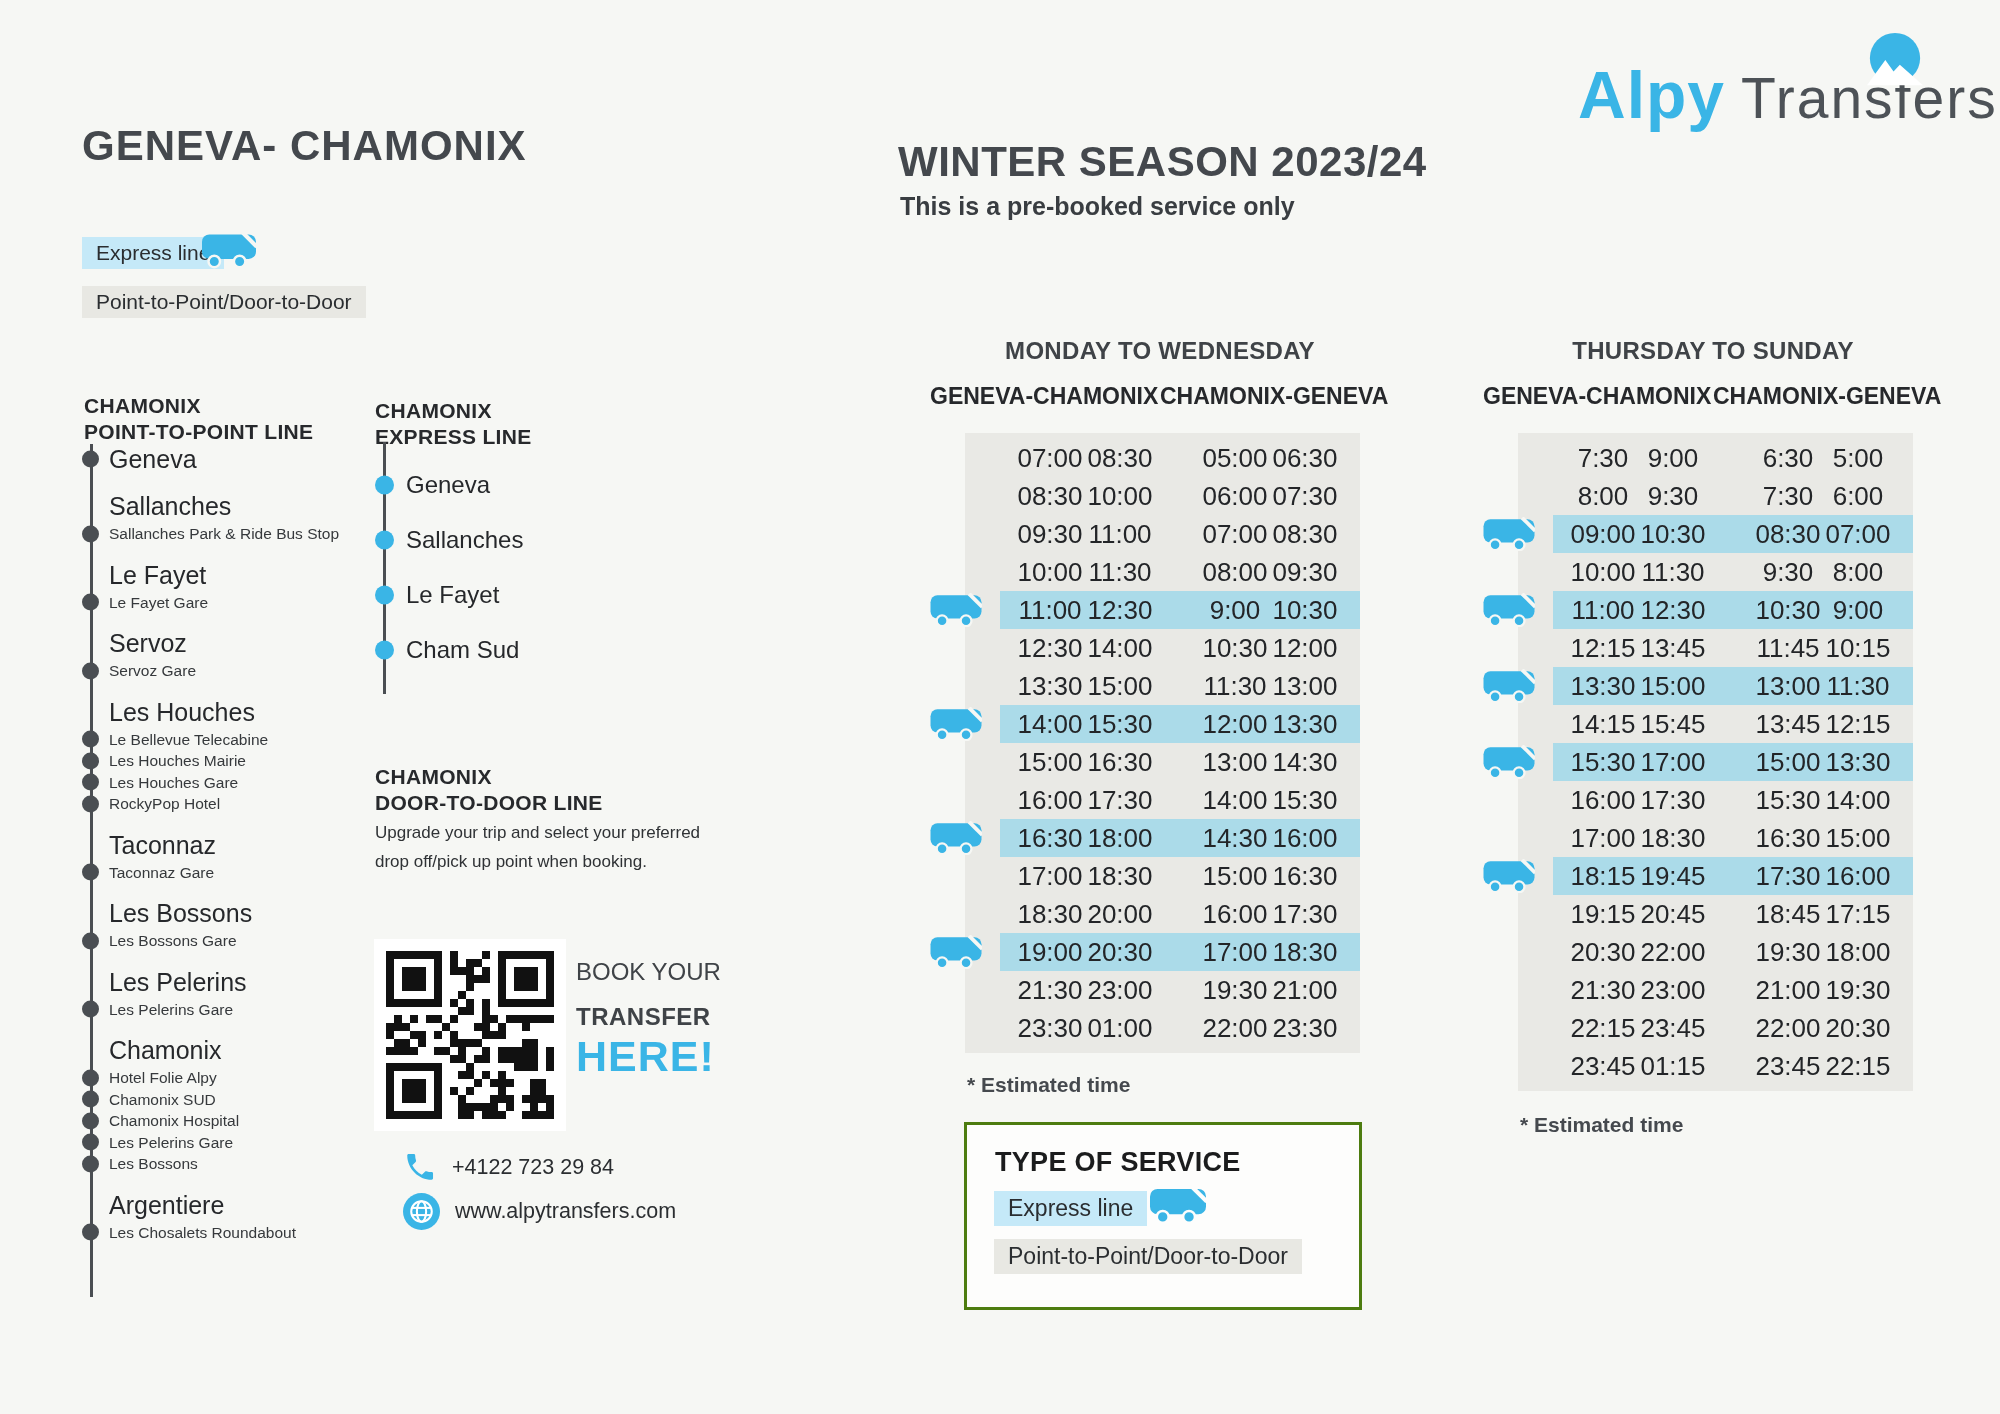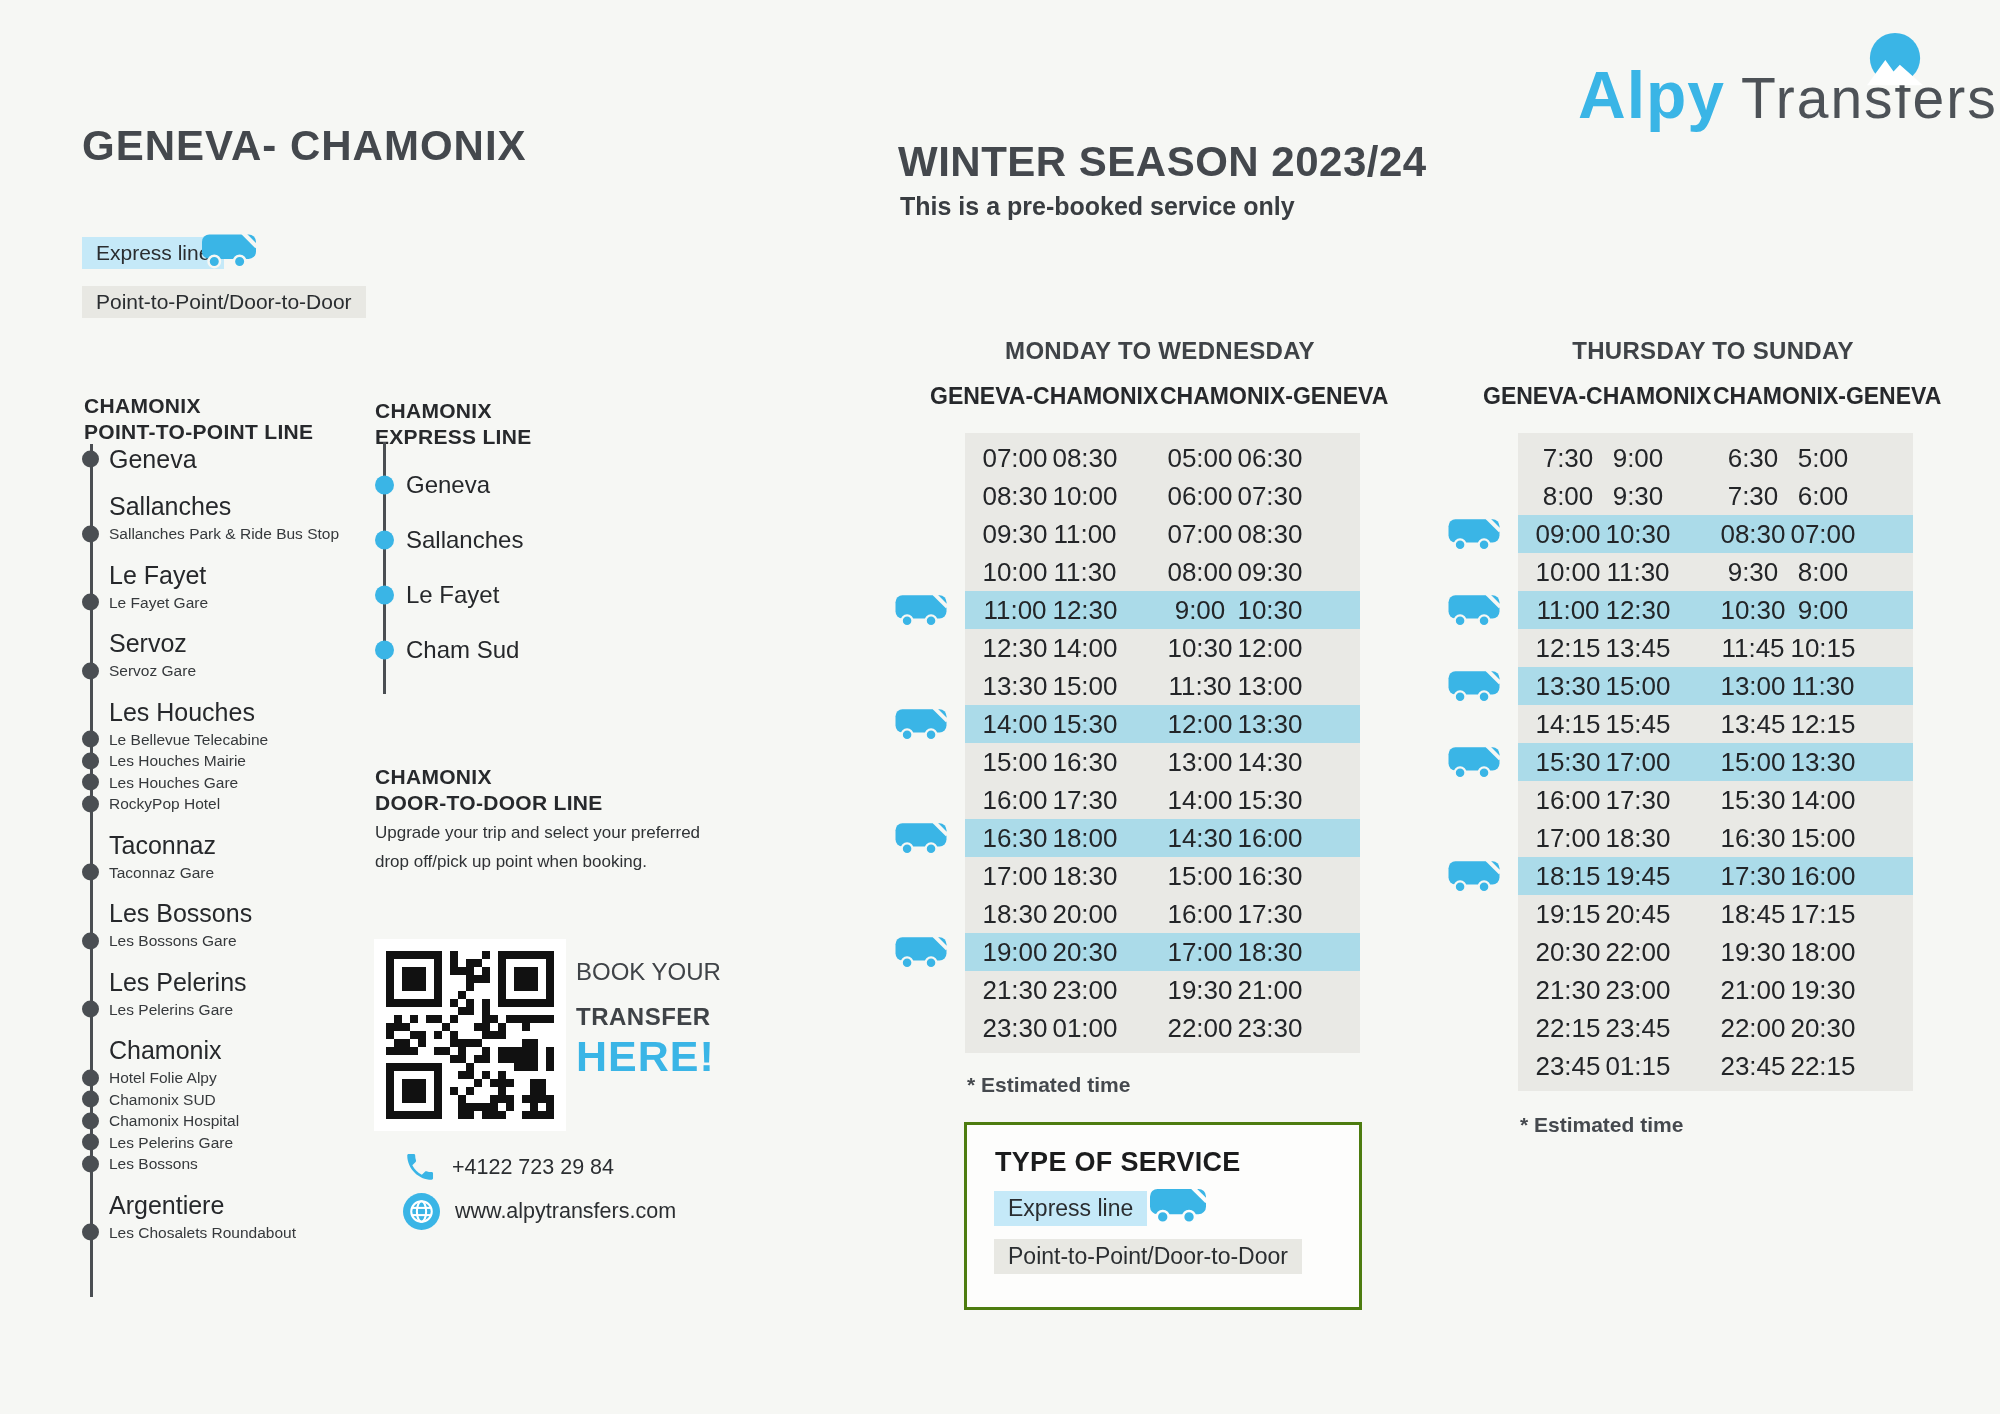--- a/index.html
+++ b/index.html
@@ -58,21 +58,21 @@
   
   .timetable{position:absolute;width:560px;}
   .tt-mon{left:890px;top:337px;}
   .tt-thu{left:1443px;top:337px;}
   .tt-day{position:absolute;top:0;left:40px;width:460px;text-align:center;
     font-size:24px;font-weight:800;color:#3f4347;letter-spacing:.3px;}
   .tt-cols{position:absolute;top:46px;left:40px;width:460px;display:flex;}
   .tt-cols span{width:50%;text-align:left;font-size:23px;font-weight:800;color:#26282b;}
   .tt-body{position:absolute;top:96px;left:75px;width:395px;background:#e9e9e5;padding:6px 0;}
   .t-row{position:relative;height:38px;display:grid;
-    grid-template-columns:70px 70px 45px 70px 70px;align-items:center;padding-left:15px;}
+    grid-template-columns:70px 70px 45px 70px 70px;align-items:center;padding-left:15px;margin-left:35px;}
   .t-row.hl{background:#abdbe9;}
   .t-row .t{font-size:26px;color:#232528;text-align:center;}
   .t-row .c0{grid-column:1}.t-row .c1{grid-column:2}.t-row .c2{grid-column:4}.t-row .c3{grid-column:5}
   .t-row .bus{position:absolute;left:-70px;top:50%;transform:translateY(-50%);width:52px;height:34px;}
   .tt-foot{position:absolute;left:77px;font-size:21px;font-weight:700;color:#45494e;}
   .tt-mon .tt-foot{top:736px;}
   .tt-thu .tt-foot{top:776px;}
 
   
   .tos-box{left:964px;top:1122px;width:392px;height:182px;border:3px solid #4d7c0f;background:#fdfdfc;}

